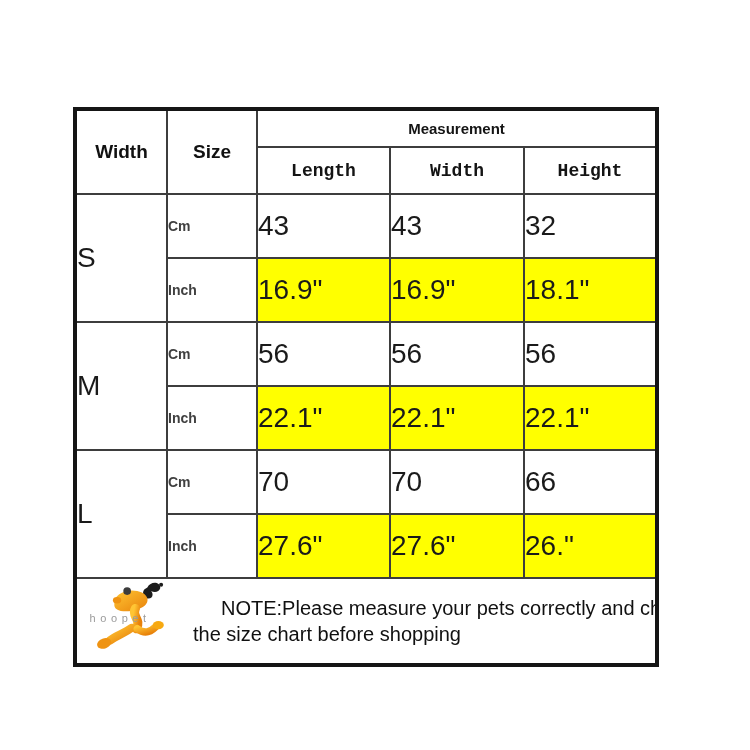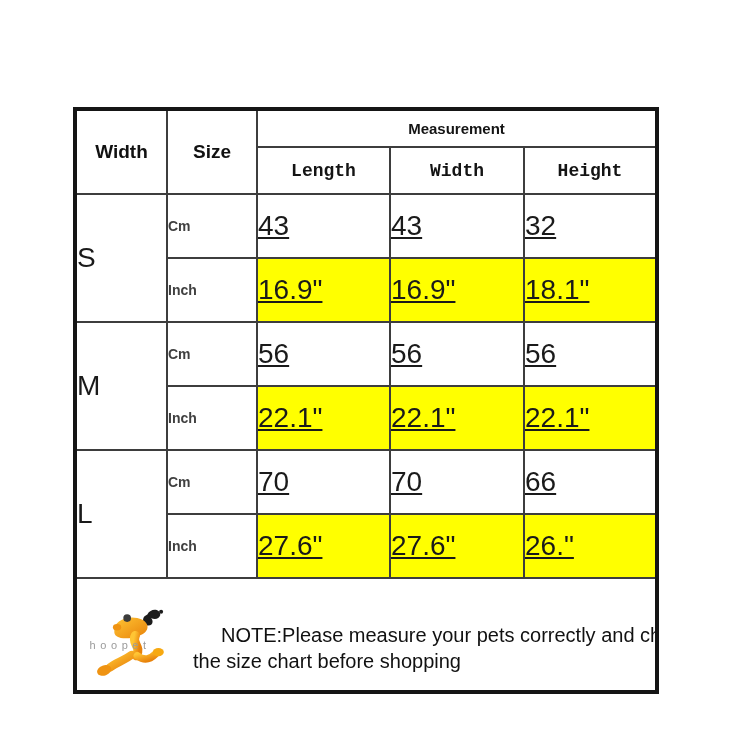--- a/index.html
+++ b/index.html
@@ -50,36 +50,34 @@
   }
   td.unit-cell {
     font-size: 14px;
     font-weight: bold;
     color: #404040;
   }
   td.val-cell {
     font-size: 28px;
     font-weight: normal;
     color: #1a1a1a;
-    text-decoration: underline;
   }
   tr.r-measure { height: 38px; }
   tr.r-cols    { height: 47px; }
   tr.r-data    { height: 64px; }
   tr.r-foot    { height: 86px; }
   td.footer-cell {
     border-top: 3px solid #151515;
     text-align: left;
   }
   .footer-inner {
     display: flex;
     align-items: center;
     padding-left: 12px;
     height: 100%;
-    margin-top: 27px;
   }
   .logo-box {
     width: 102px;
     flex: 0 0 102px;
     margin-top: 2px;
   }
   .note-text {
     font-size: 20px;
     line-height: 1.32;
     color: #111111;

